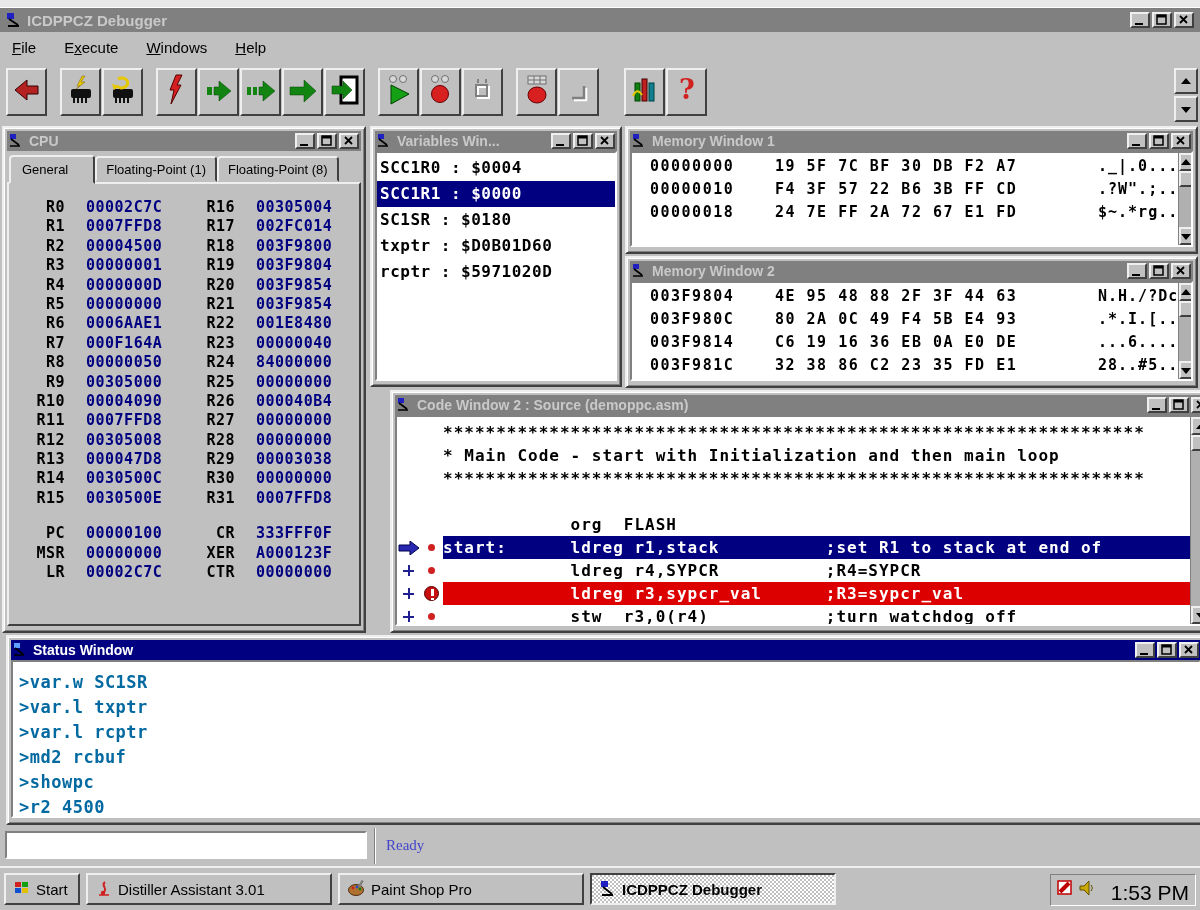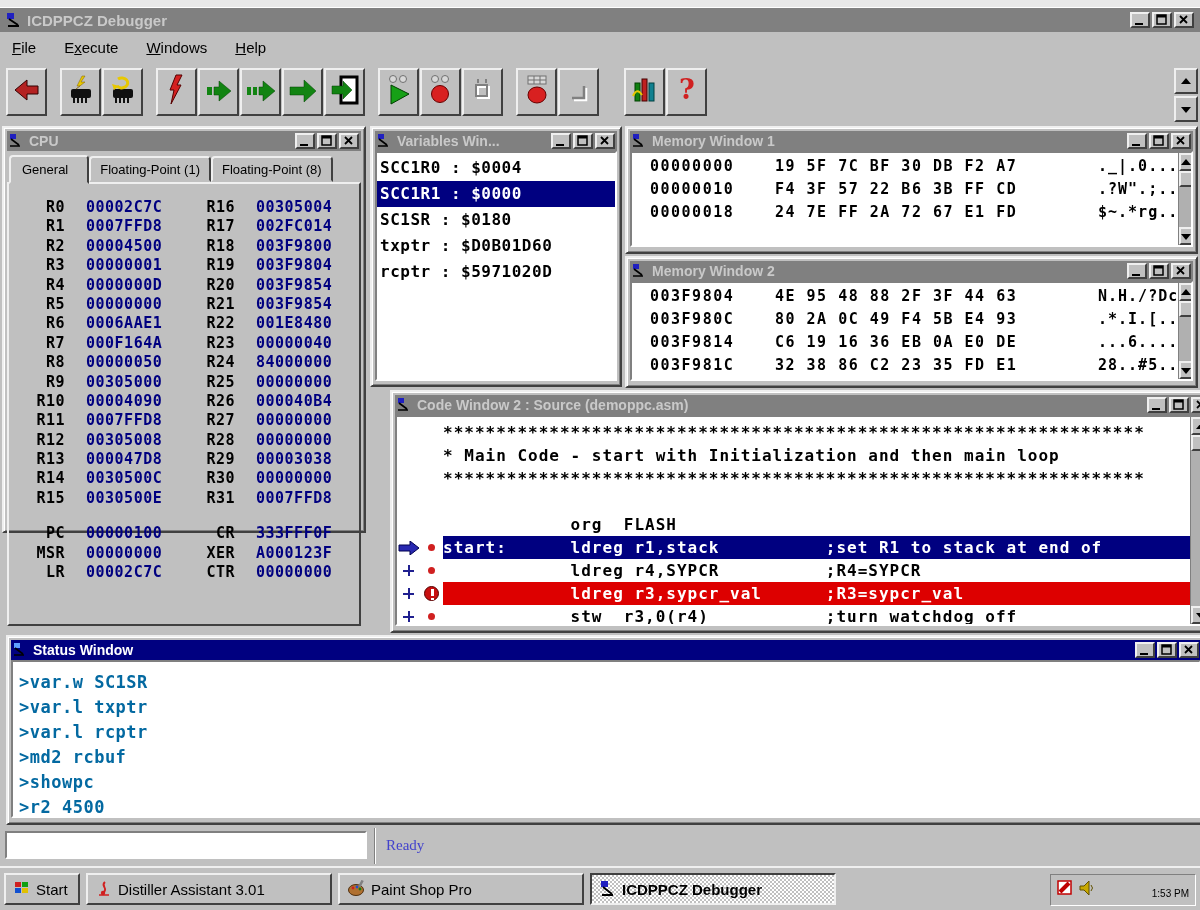--- a/index.html
+++ b/index.html
@@ -26,24 +26,24 @@
   .menu-item { cursor:default; }
 
   
   #toolbar { position:absolute; left:0; top:62px; width:1200px; height:60px; display:flex; align-items:center; padding-left:6px; }
   .tbn { width:41px; height:48px; background:#c0c0c0; border:2px solid; border-color:#efefef #404040 #404040 #efefef; display:flex; align-items:center; justify-content:center; margin-right:1px; flex:none; }
   .tgap { width:12px; flex:none; }
   #tb-scroll { position:absolute; right:2px; top:68px; display:flex; flex-direction:column; gap:2px; }
   .sbtn { width:24px; height:26px; background:#c0c0c0; border:2px solid; border-color:#efefef #404040 #404040 #efefef; display:flex; align-items:center; justify-content:center; }
 
   
-  #cpu-win { left:2px; top:126px; width:364px; height:407px; }
+  #cpu-win { left:2px; top:126px; width:364px; height:507px; }
   #cpu-tabs { display:flex; align-items:flex-end; height:28px; margin-top:3px; padding-left:2px; }
   .tab { font-size:13px; padding:4px 9px 3px 9px; background:#c0c0c0; border:2px solid; border-color:#efefef #404040 #c0c0c0 #efefef; border-radius:4px 4px 0 0; white-space:nowrap; }
-  .tab.active { font-size:13px; padding:5px 19px 5px 11px; position:relative; top:2px; z-index:2; }
+  .tab.active { font-size:13px; padding:5px 25px 5px 11px; position:relative; top:2px; z-index:2; }
   #cpu-panel { border:2px solid; border-color:#efefef #404040 #404040 #efefef; height:444px; padding:14px 0 0 10px; display:flex; }
   .reg-col { width:170px; }
   .reg-row { display:flex; height:19.4px; font-size:15px; letter-spacing:0.5px; }
   .reg-n { width:46px; text-align:right; color:#000; }
   .reg-v { margin-left:21px; color:#000080; }
   .reg-gap { height:16px; }
 
   
   #var-win { left:370px; top:126px; width:252px; height:261px; }
   #var-list { height:230px; padding-top:2px; }
@@ -92,21 +92,21 @@
   #ready-txt { position:absolute; left:386px; top:9px; font-size:15px; color:#4343cc; font-family:Liberation Serif, serif; }
   #cmd-div { position:absolute; left:374px; top:0; width:2px; height:36px; background:#808080; border-right:1px solid #fff; }
 
   
   #taskbar { position:absolute; left:0; top:866px; width:1200px; height:44px; background:#c0c0c0; border-top:2px solid #efefef; display:flex; align-items:center; padding:0 4px; }
   .taskbtn { height:32px; background:#c0c0c0; border:2px solid; border-color:#efefef #404040 #404040 #efefef; display:flex; align-items:center; gap:6px; padding:0 8px; font-size:15px; margin-right:6px; white-space:nowrap; overflow:hidden; }
   .taskbtn.pressed { border-color:#404040 #efefef #efefef #404040; background:repeating-conic-gradient(#ffffff 0% 25%, #c0c0c0 0% 50%) 0 0/4px 4px; font-weight:bold; }
   #start-btn { font-weight:normal; width:76px; flex:none; }
   .task { width:246px; flex:none; }
   #tray { position:absolute; right:4px; top:6px; height:32px; width:146px; border:1px solid; border-color:#808080 #fff #fff #808080; display:flex; align-items:center; gap:6px; padding:0 6px; }
-  #clock { font-size:10px; color:#000; margin-left:auto;margin-top:6px; }
+  #clock { font-size:21px; color:#000; margin-left:auto;margin-top:6px; }
 
   u { text-decoration:underline; }
 </style>
 </head>
 <body>
 
 <div id="top-strip"></div>
 
 <div id="main-titlebar">
   <span class="appicon">

